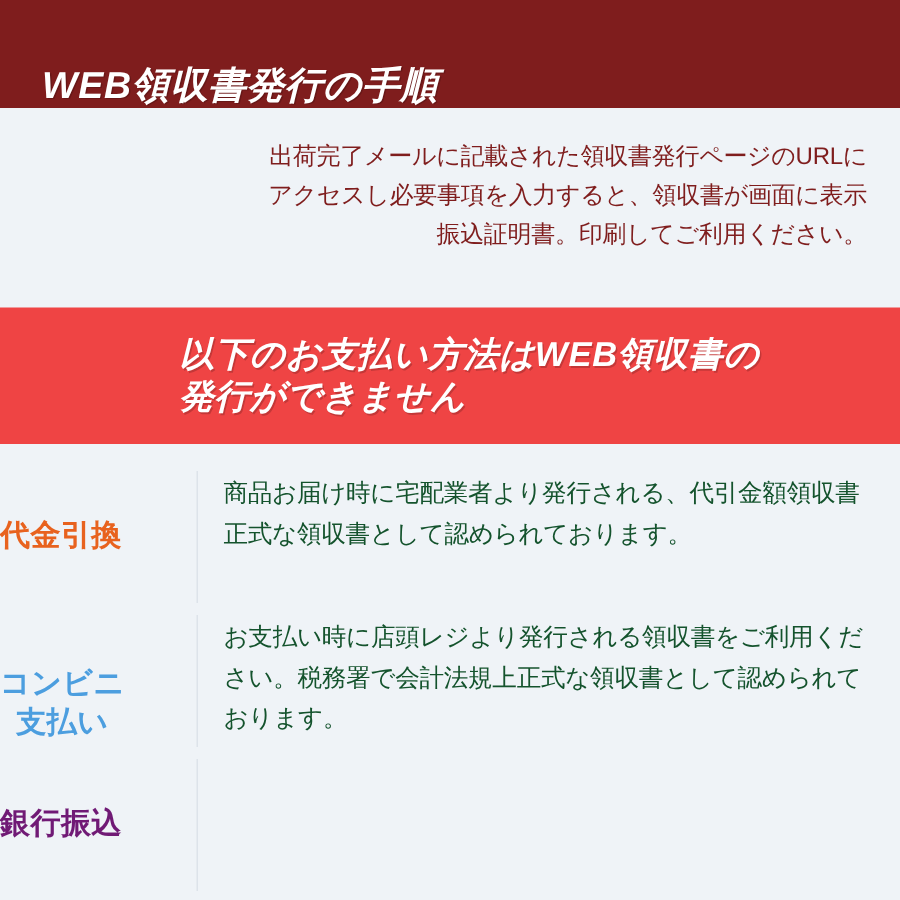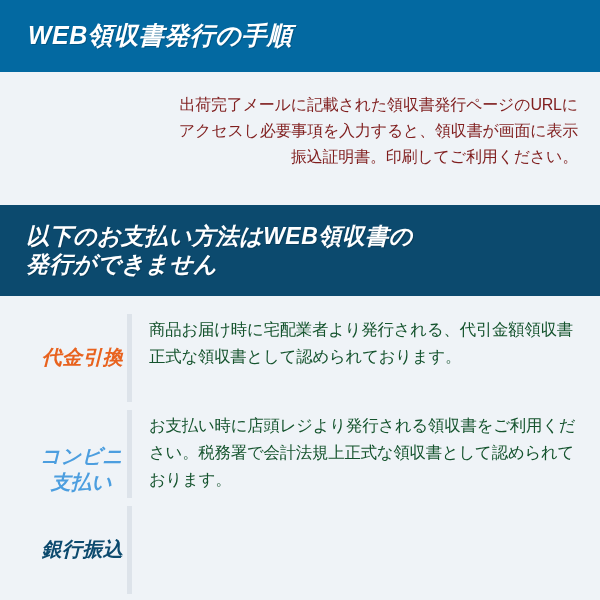--- a/index.html
+++ b/index.html
@@ -85,26 +85,25 @@
     display: flex;
     align-items: flex-start;
     min-height: 88px;
     padding: 6px 0 2px 0;
   }
   .method-label-cell {
     width: 132px;
     flex: 0 0 132px;
     display: flex;
     align-items: center;
-    justify-content: flex-end;
+    justify-content: flex-start;
     align-self: stretch;
-    border-right: 5px solid #c2410c;
+    border-right: 1px solid #c2410c;
     box-sizing: border-box;
     padding: 0 4px 0 0;
-    font-style: italic;
   }
   .method-label {
     font-weight: bold;
     font-size: 20px;
     line-height: 1.28;
     text-align: center;
     letter-spacing: 0.3px;
     white-space: pre-line;
   }
   .method-body-cell {
@@ -121,33 +120,33 @@
   .method-text .ln {
     display: block;
     white-space: nowrap;
   }
 </style>
 </head>
 <body>
 
 <div class="page" style="background: rgb(239, 243, 247);">
 
-  <div class="band band-1" style="background: #0369a1;">
+  <div class="band band-1" style="background: #7f1d1d; justify-content: flex-end;">
     <div class="band-title">WEB領収書発行の手順</div>
   </div>
 
   <div class="intro">
     <div class="intro-text">
       <span class="ln">出荷完了メールに記載された領収書発行ページのURLに</span>
       <span class="ln">アクセスし必要事項を入力すると、領収書が画面に表示</span>
       <span class="ln">振込証明書。印刷してご利用ください。</span>
     </div>
   </div>
 
-  <div class="band band-2" style="background: #0c4a6e;">
+  <div class="band band-2" style="background: #ef4444; align-items: center;">
     <div class="band-title">
       <span class="ln">以下のお支払い方法はWEB領収書の</span>
       <span class="ln">発行ができません</span>
     </div>
   </div>
 
   <div class="methods">
 
     <div class="method-row">
       <div class="method-label-cell" style="border-right-color: rgb(221, 227, 234);">
@@ -170,18 +169,18 @@
         <div class="method-text">
           <span class="ln">お支払い時に店頭レジより発行される領収書をご利用くだ</span>
           <span class="ln">さい。税務署で会計法規上正式な領収書として認められて</span>
           <span class="ln">おります。</span>
         </div>
       </div>
     </div>
 
     <div class="method-row">
       <div class="method-label-cell" style="border-right-color: rgb(221, 227, 234);">
-        <div class="method-label" style="color: #0c4a6e;">銀行振込</div>
+        <div class="method-label" style="color: #701a75;">銀行振込</div>
       </div>
     </div>
 
   </div>
 </div>
 
 </body></html>

